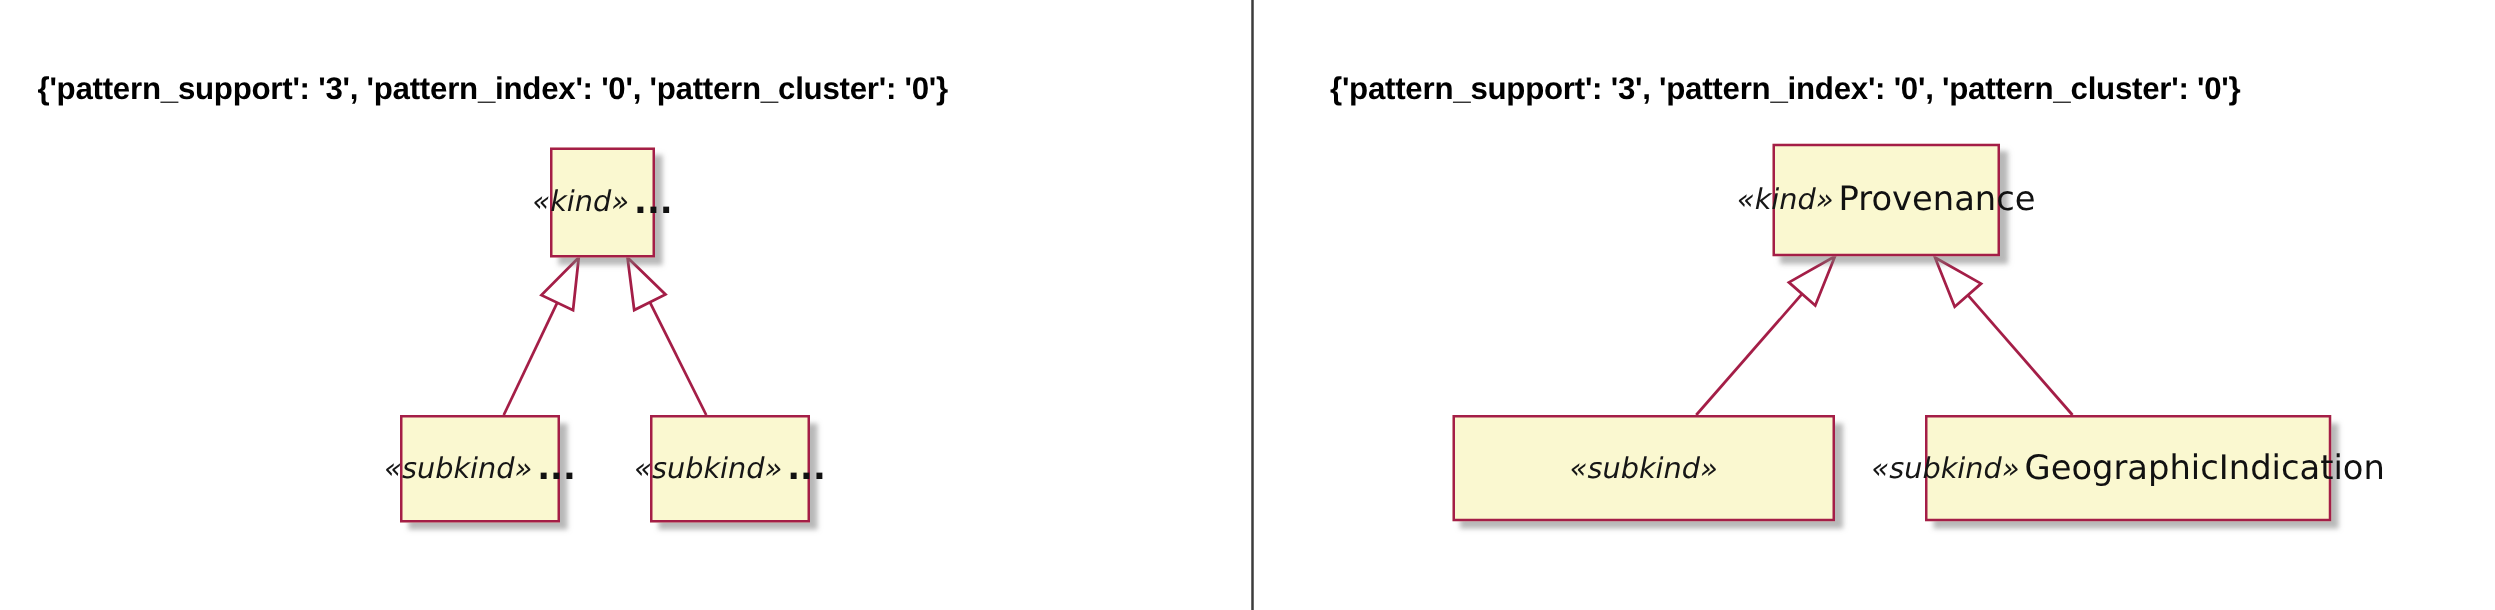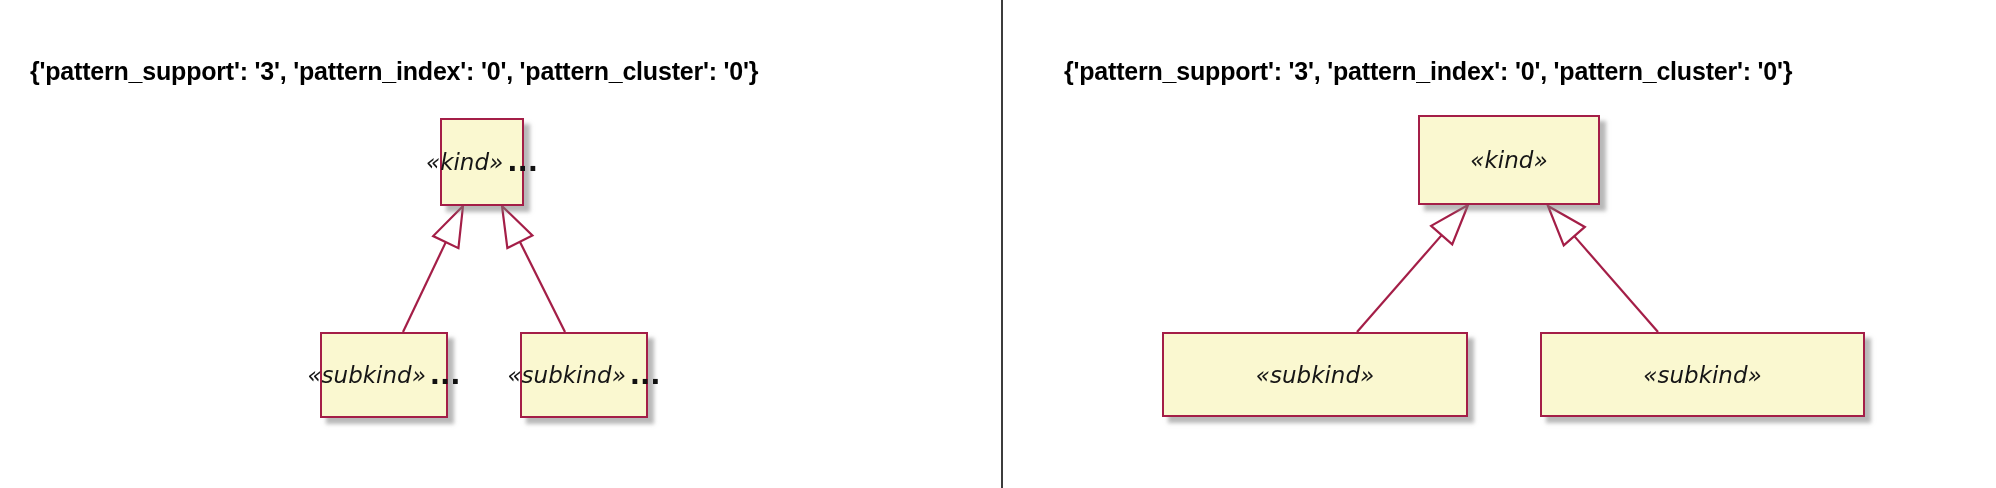--- a/index.html
+++ b/index.html
@@ -107,22 +107,24 @@
   <section class="panel panel-right">
     <h1 class="panel-header" style="color: rgb(0, 0, 0); left: 44px; top: 42px;">{'pattern_support': '3', 'pattern_index': '0', 'pattern_cluster': '0'}</h1>
     <svg class="edges" width="992" height="488" viewBox="0 0 992 488">
         <line x1="353" y1="332" x2="437.6766089972434" y2="235.11775366982062" stroke="#a41e47" stroke-width="2.2"></line>
         <polygon points="464,205 448.21782278168064,244.33094052078542 427.1353952128062,225.9045668188558" fill="#ffffff" stroke="#a41e47" stroke-width="2.2" stroke-linejoin="miter"></polygon>
         <line x1="654" y1="332" x2="570.3063059534007" y2="236.13267772844083" stroke="#a41e47" stroke-width="2.2"></line>
         <polygon points="544,206 580.852743158355,226.92547064475056 559.7598687484465,245.3398848121311" fill="#ffffff" stroke="#a41e47" stroke-width="2.2" stroke-linejoin="miter"></polygon>
       </svg>
   <div class="uml-node" style="left: 414px; top: 115px; width: 182px; height: 90px;">
         <div class="stereotype">«kind»</div>
+        <div class="classname">Provenance</div>
       </div>
       <div class="uml-node" style="left: 158px; top: 332px; width: 306px; height: 85px;">
         <div class="stereotype">«subkind»</div>
       </div>
       <div class="uml-node" style="left: 536px; top: 332px; width: 325px; height: 85px;">
         <div class="stereotype">«subkind»</div>
+        <div class="classname">GeographicIndication</div>
       </div>
     </section>
 
 </div>
 
 </body></html>

